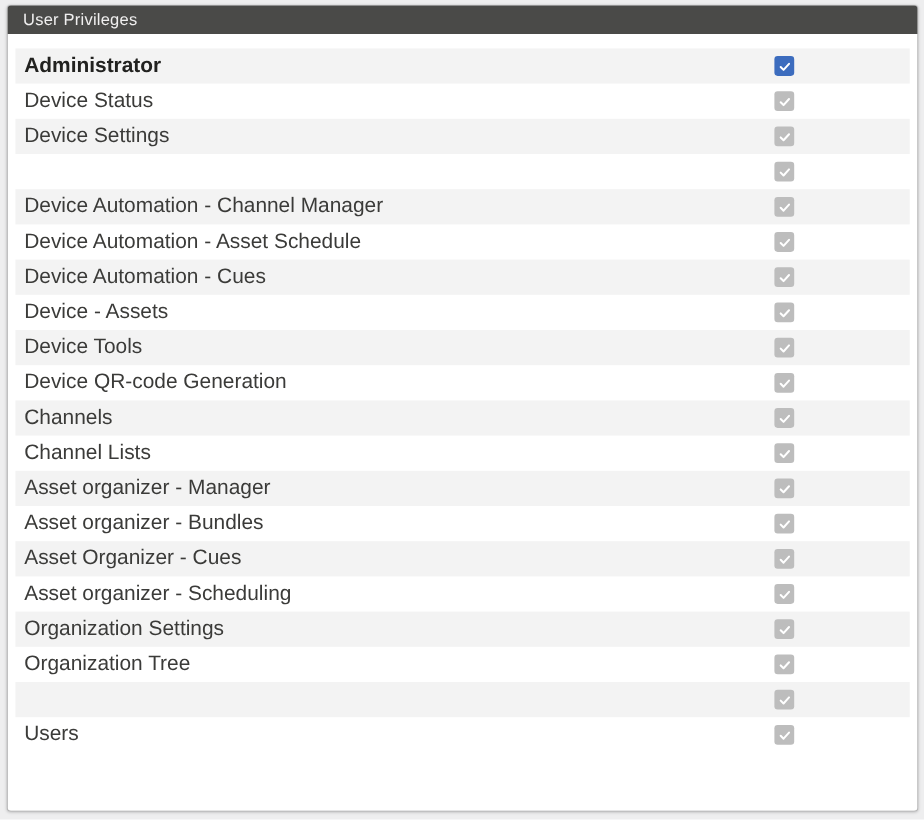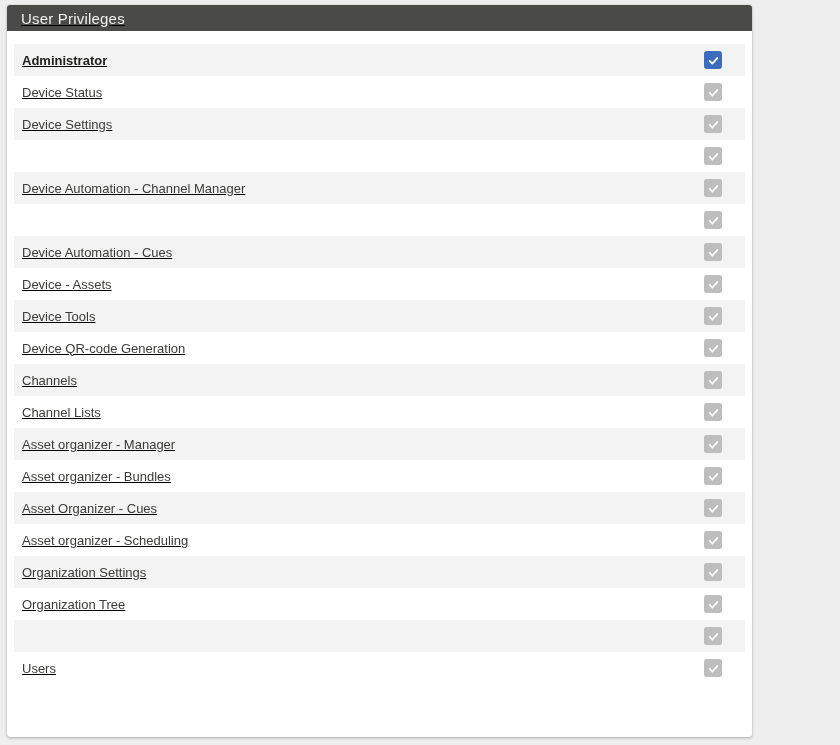--- a/index.html
+++ b/index.html
@@ -16,25 +16,24 @@
   html,body{width:840px;height:745px;}
   body{
     background:var(--page-bg);
     font-family:"Liberation Sans","DejaVu Sans",sans-serif;
     position:relative;
     overflow:hidden;
   }
   .panel{
     position:absolute;
     left:7px; top:5px;
-    width:745px; height:732px;
+    width:827px; height:732px;
     background:var(--panel-bg);
     border-radius:3px;
     box-shadow:0 1px 3px rgba(0,0,0,0.28), 0 0 1px rgba(0,0,0,0.18);
-    text-decoration:underline;
   }
   .panel-header{
     height:26px;
     background:var(--header-bg);
     border-radius:3px 3px 0 0;
     display:flex;
     align-items:center;
     padding:0 14px;
   }
   .panel-title{
@@ -44,21 +43,21 @@
   }
   .panel-body{
     padding:13px 7px 21px 7px;
   }
   .row{
     position:relative;
     height:32px;
     display:flex;
     align-items:center;
     padding-left:8px;
-    font-size:13px;
+    font-size:19px;
     color:var(--row-text);
     text-align:right;
   }
   .row:nth-child(odd){
     background:var(--row-alt-bg);
   }
   .row-label.emphasis{
     font-weight:bold;
     color:#222220;
   }
@@ -124,20 +123,21 @@
     <span class="row-label">Device Automation - Channel Manager</span>
     <span class="checkbox off">
       <svg viewBox="0 0 24 24" aria-hidden="true" style="display: block;">
         <path d="M5 12.8l4.8 4.8 9.2-10.2" fill="none" stroke="#ffffff" stroke-width="3.4" stroke-linecap="round" stroke-linejoin="round"></path>
       </svg>
     </span>
   </div>
 
 
   <div class="row">
+    <span class="row-label">Device Automation - Asset Schedule</span>
     <span class="checkbox off">
       <svg viewBox="0 0 24 24" aria-hidden="true" style="display: block;">
         <path d="M5 12.8l4.8 4.8 9.2-10.2" fill="none" stroke="#ffffff" stroke-width="3.4" stroke-linecap="round" stroke-linejoin="round"></path>
       </svg>
     </span>
   </div>
 
   <div class="row">
     <span class="row-label">Device Automation - Cues</span>
     <span class="checkbox off">

